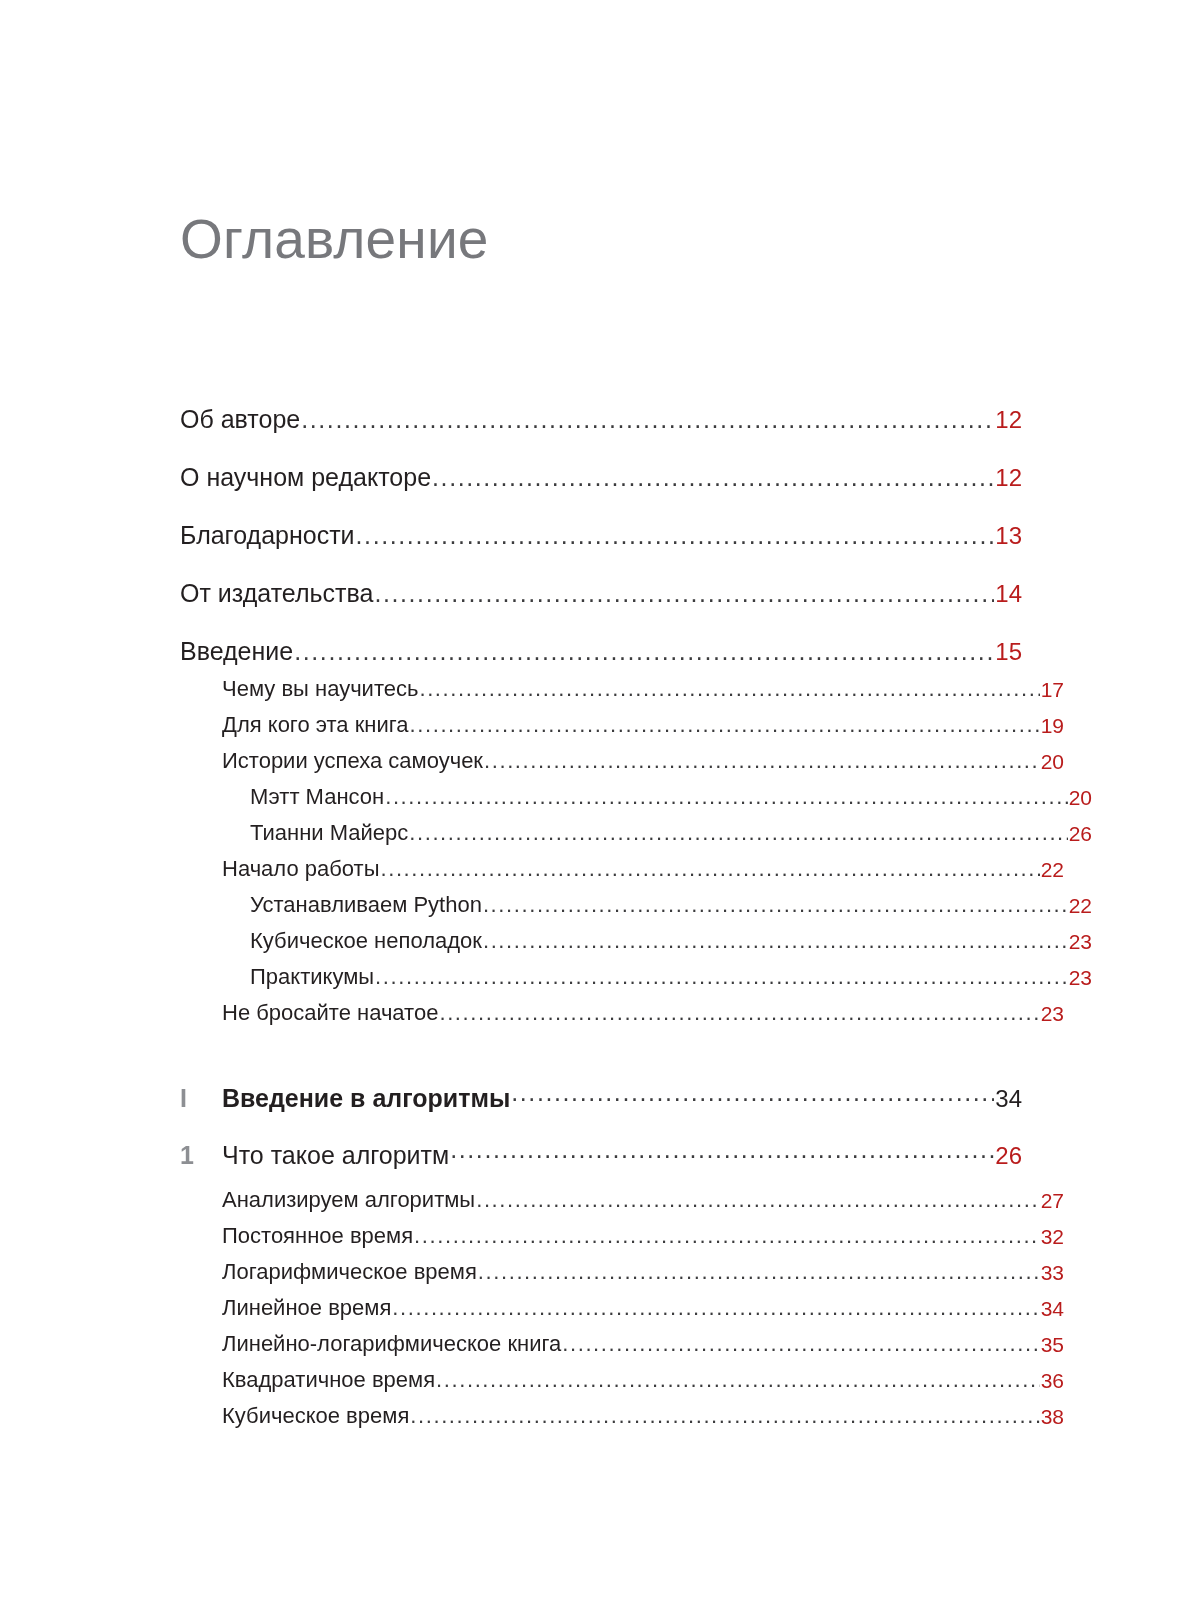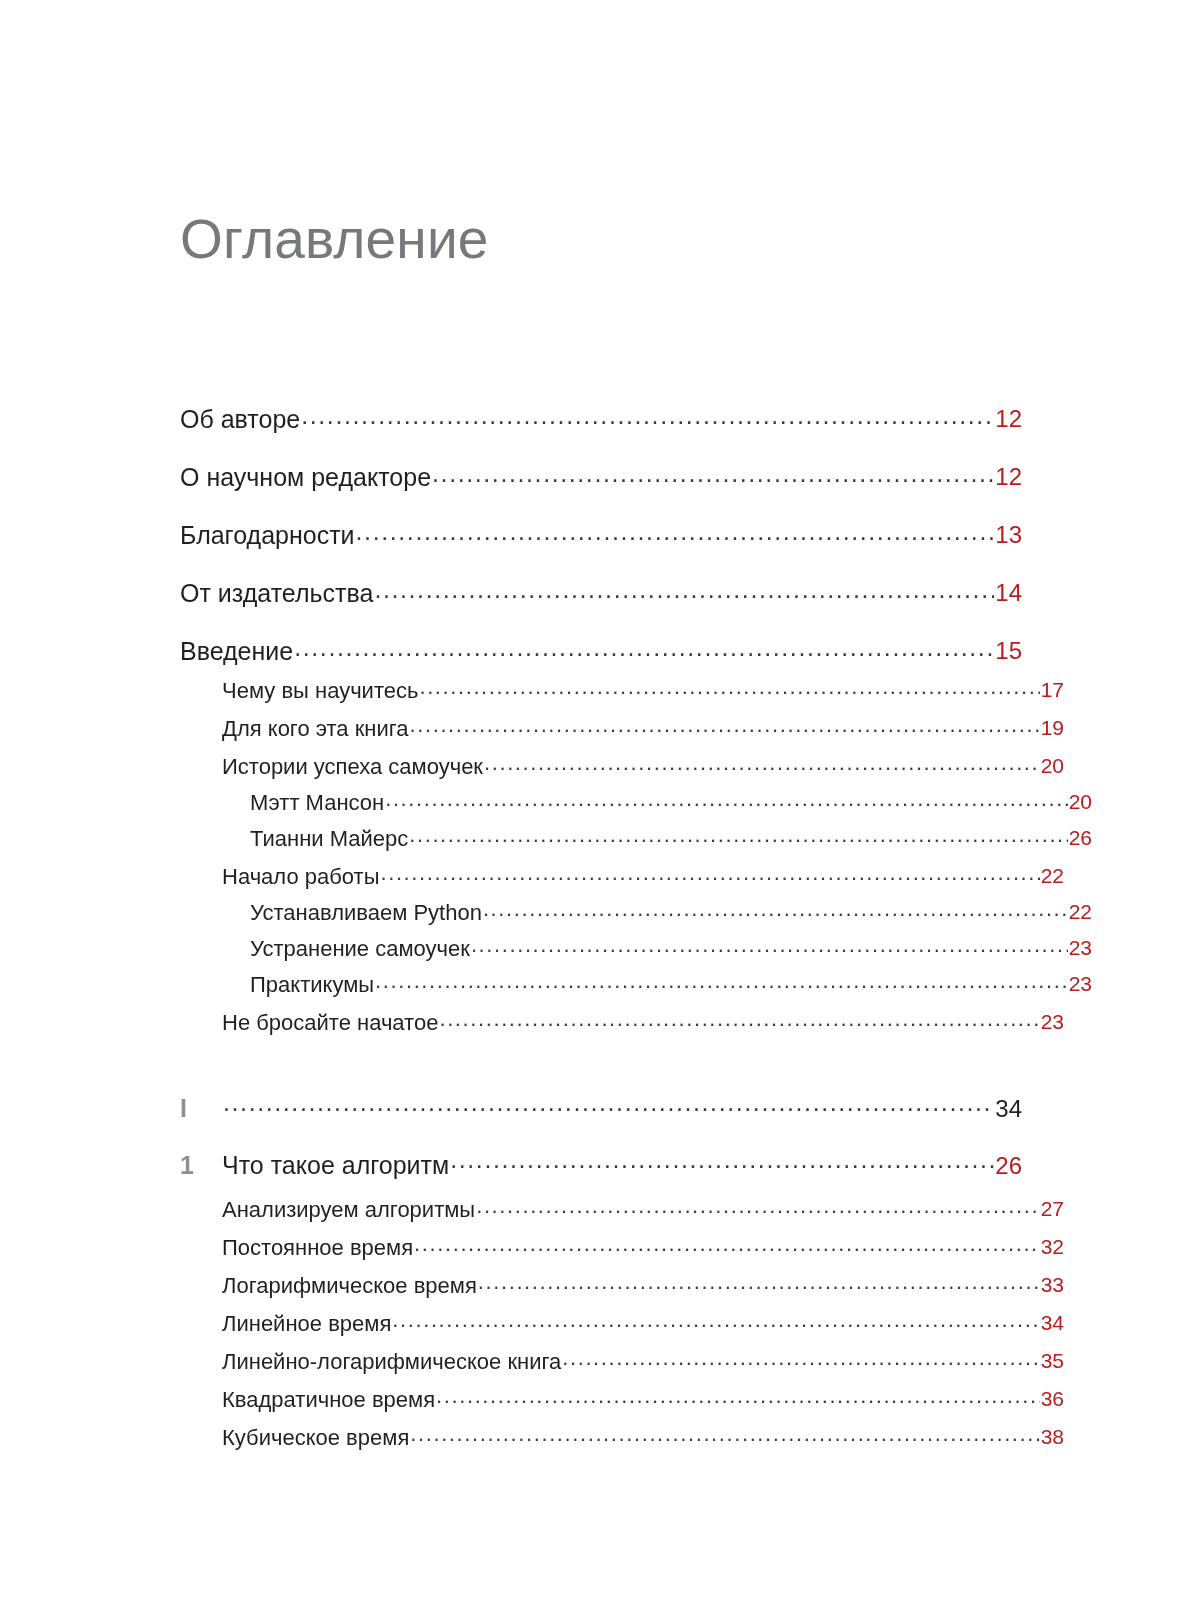--- a/index.html
+++ b/index.html
@@ -35,21 +35,21 @@
   .toc-list {
     position: absolute;
     left: 180px;
     top: 405px;
     width: 842px;
   }
 
   
   .toc-row {
     display: flex;
-    align-items: flex-start;
+    align-items: flex-end;
     width: 100%;
     color: #231f20;
     white-space: nowrap;
   }
 
   .row-label {
     flex: 0 0 auto;
   }
 
   .leader {
@@ -83,21 +83,20 @@
     font-size: 25px;
     margin-bottom: 29px;
   }
   .lvl1 .page-num { font-size: 24px; }
 
   
   .lvl2 {
     font-size: 22px;
     padding-left: 42px;
     margin-bottom: 10px;
-    margin-top: 12px;
   }
   .lvl2 .page-num { font-size: 21px; }
 
   
   .lvl3 {
     font-size: 22px;
     padding-left: 70px;
     margin-bottom: 10px;
   }
   .lvl3 .page-num { font-size: 21px; }
@@ -215,39 +214,40 @@
       <span class="page-num">22</span>
     </div>
 
     <div class="toc-row lvl3">
       <span class="row-label">Устанавливаем Python</span>
       <span class="leader"></span>
       <span class="page-num">22</span>
     </div>
 
     <div class="toc-row lvl3">
-      <span class="row-label">Устранение самоучек</span>
+      <span class="row-label">Кубическое неполадок</span>
       <span class="leader"></span>
       <span class="page-num">23</span>
     </div>
 
     <div class="toc-row lvl3">
       <span class="row-label">Практикумы</span>
       <span class="leader"></span>
       <span class="page-num">23</span>
     </div>
 
     <div class="toc-row lvl2">
       <span class="row-label">Не бросайте начатое</span>
       <span class="leader"></span>
       <span class="page-num">23</span>
     </div>
 
     <div class="toc-row part-row gap-before-part">
       <span class="marker">I</span>
+      <span class="row-label">Введение в алгоритмы</span>
       <span class="leader"></span>
       <span class="page-num">34</span>
     </div>
 
     <div class="toc-row chapter-row">
       <span class="marker">1</span>
       <span class="row-label">Что такое алгоритм</span>
       <span class="leader"></span>
       <span class="page-num">26</span>
     </div>

